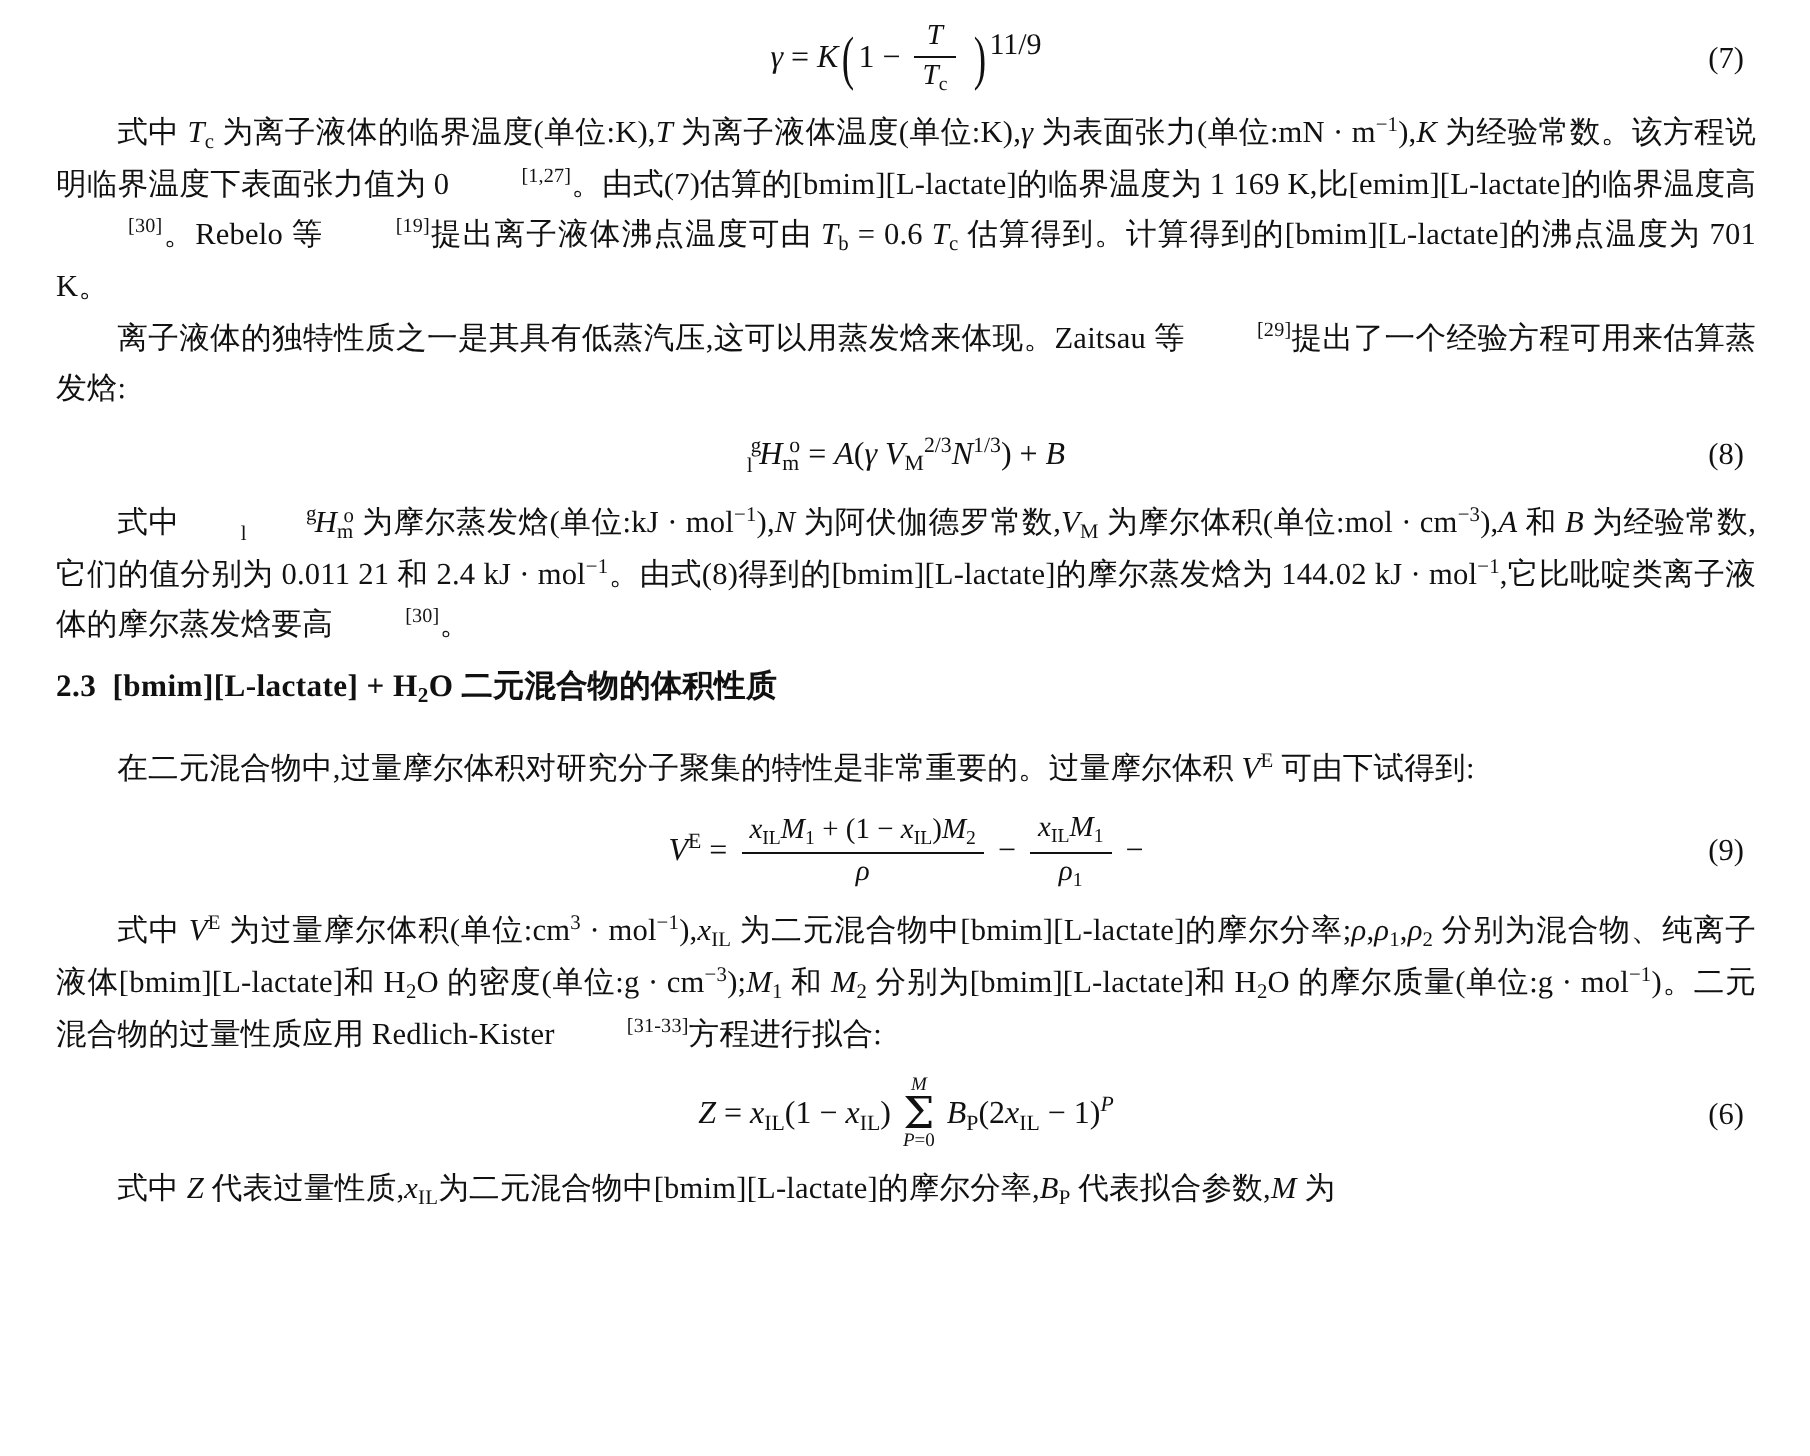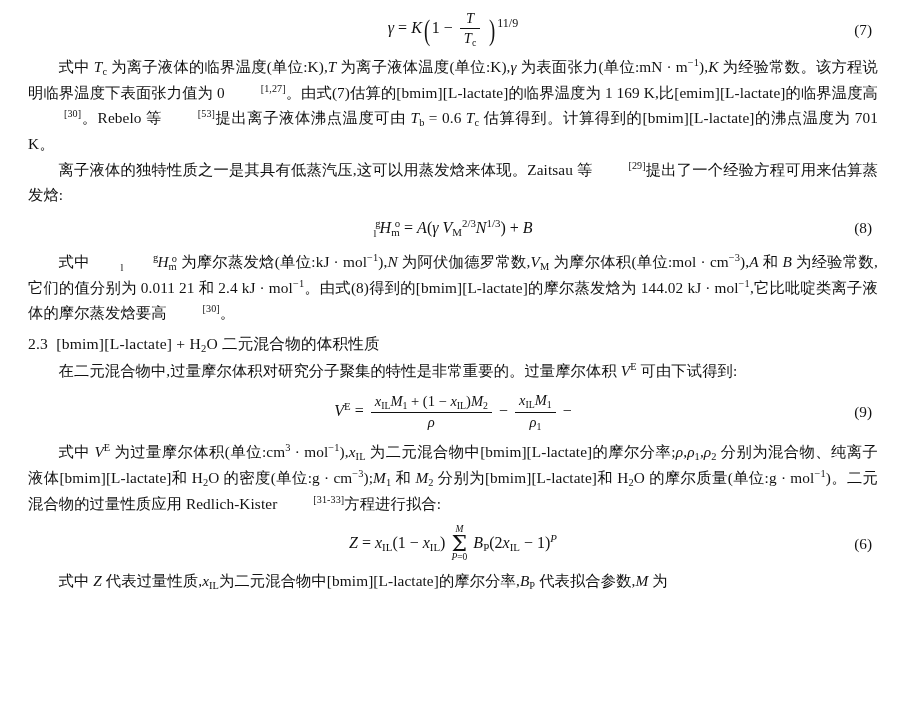--- a/index.html
+++ b/index.html
@@ -31,23 +31,23 @@
   p.para {
     margin: 0 0 1px 0;
     text-align: justify;
     text-justify: inter-ideograph;
     line-height: 1.62;
     text-indent: 2em;
     font-size: 15.3px;
     letter-spacing: 0.1px;
   }
   h3.section {
-    margin: 6px 0 2px 0;
+    margin: 6px 0 16px 0;
     font-size: 15.6px;
-    font-weight: normal;
+    font-weight: bold;
     line-height: 1.5;
     font-family: "Liberation Serif", "DejaVu Serif", serif;
     letter-spacing: 0.2px;
   }
   .eq-row {
     display: flex;
     align-items: center;
     justify-content: center;
     position: relative;
     margin: 6px 0 6px 0;
@@ -90,21 +90,21 @@
     display: inline-block;
     font-size: 30px;
     vertical-align: middle;
     line-height: 0.8;
     font-weight: 300;
     transform: scaleX(0.62);
   }
   .sup-out {
     display: inline-block;
     vertical-align: super;
-    font-size: 12px;
+    font-size: 15px;
   }
   .bigsum {
     display: inline-block;
     vertical-align: middle;
     text-align: center;
     line-height: 1;
     margin: 0 2px;
   }
   .bigsum .top { display: block; font-size: 9.5px; }
   .bigsum .sig { display: block; font-size: 22px; line-height: 0.85; font-family: "DejaVu Serif", serif;}
@@ -133,21 +133,21 @@
       <div class="eq-body">
         <i>γ</i> = <i>K</i><span class="paren-big">(</span>1 −
         <span class="frac"><span class="num"><i>T</i></span><span class="den"><i>T</i><sub>c</sub></span></span>
         <span class="paren-big">)</span><span class="sup-out">11/9</span>
       </div>
       <div class="eq-num">(7)</div>
     </div>
 
     <p class="para">
       式中 <i>T</i><sub>c</sub> 为离子液体的临界温度(单位:K),<i>T</i> 为离子液体温度(单位:K),<i>γ</i> 为表面张力(单位:mN
-      · m<sup>−1</sup>),<i>K</i> 为经验常数。该方程说明临界温度下表面张力值为 0<span class="tiny-ref">[1,27]</span>。由式(7)估算的[bmim][L-lactate]的临界温度为 1 169 K,比[emim][L-lactate]的临界温度高<span class="tiny-ref">[30]</span>。Rebelo 等<span class="tiny-ref">[53]</span>提出离子液体沸点温度可由 <i>T</i><sub>b</sub> = 0.6 <i>T</i><sub>c</sub> 估算得到。计算得到的[bmim][L-lactate]的沸点温度为 701 K。
+      · m<sup>−1</sup>),<i>K</i> 为经验常数。该方程说明临界温度下表面张力值为 0<span class="tiny-ref">[1,27]</span>。由式(7)估算的[bmim][L-lactate]的临界温度为 1 169 K,比[emim][L-lactate]的临界温度高<span class="tiny-ref">[30]</span>。Rebelo 等<span class="tiny-ref">[19]</span>提出离子液体沸点温度可由 <i>T</i><sub>b</sub> = 0.6 <i>T</i><sub>c</sub> 估算得到。计算得到的[bmim][L-lactate]的沸点温度为 701 K。
     </p>
 
     <p class="para">
       离子液体的独特性质之一是其具有低蒸汽压,这可以用蒸发焓来体现。Zaitsau 等<span class="tiny-ref">[29]</span>提出了一个经验方程可用来估算蒸发焓:
     </p>
 
     <div class="eq-row">
       <div class="eq-body">
         <span class="lsub">l</span><span class="lsup">g</span><i>H</i><span style="font-size:0.68em;vertical-align:-0.3em;">m</span><span style="font-size:0.68em;vertical-align:0.55em;margin-left:-5px;">o</span>
         = <i>A</i>(<i>γ V</i><sub>M</sub><sup>2/3</sup><i>N</i><sup>1/3</sup>) + <i>B</i>

